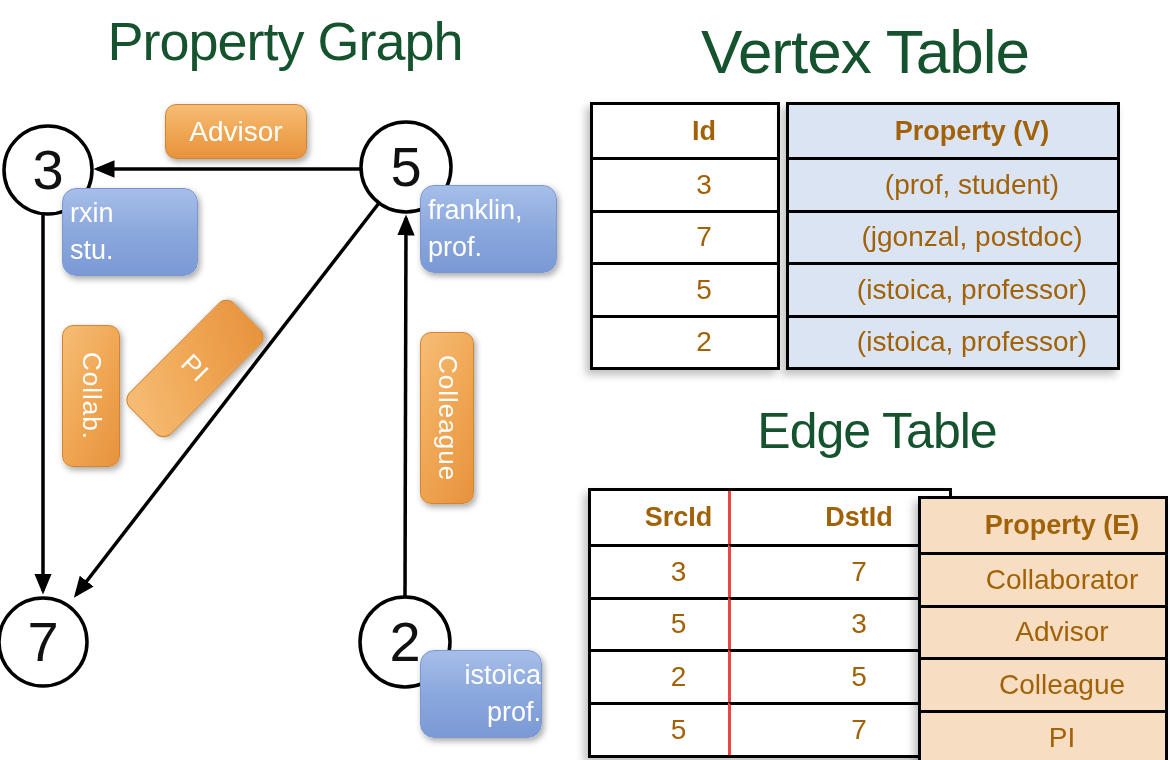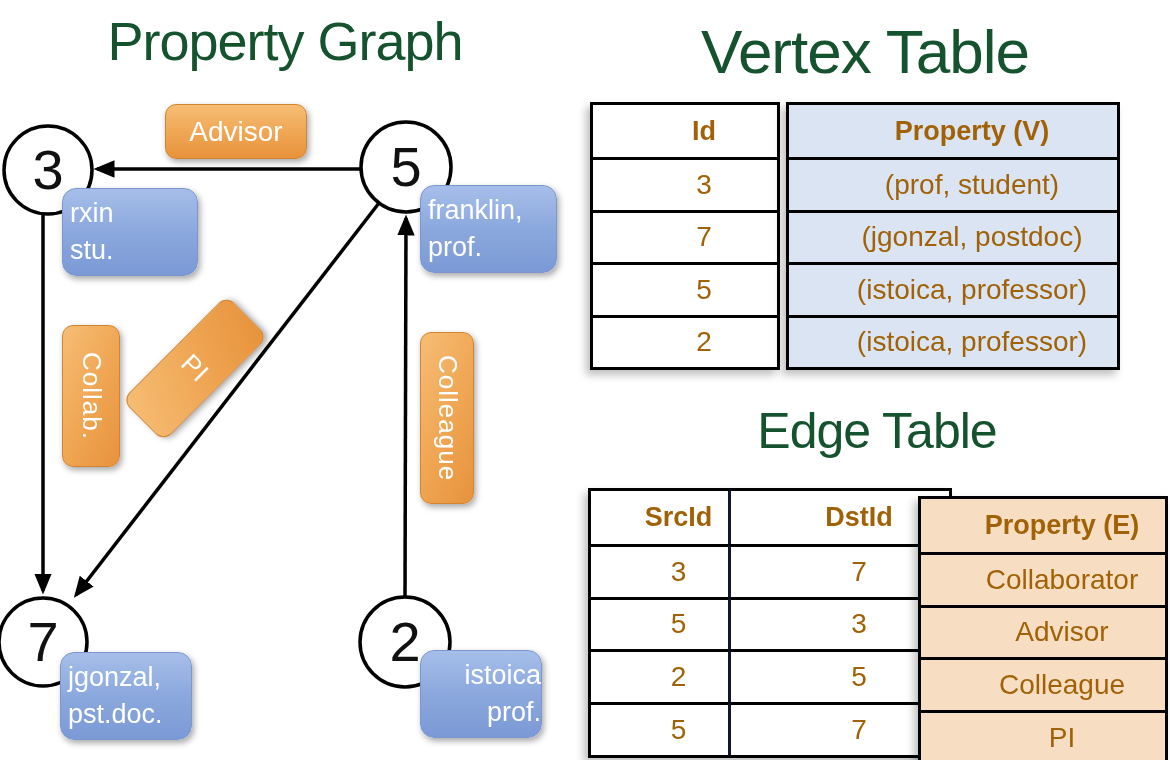--- a/index.html
+++ b/index.html
@@ -42,21 +42,21 @@
   #tables-panel{position:absolute;left:560px;top:0;width:610px;height:760px;}
   #vertex-title{left:0;top:16px;width:610px;font-size:62px;}
   #edge-title{left:12px;top:402px;width:610px;font-size:50px;}
 
   .tcol{position:absolute;border:3px solid #000;box-sizing:border-box;
         display:grid;box-shadow:-4px 5px 8px rgba(0,0,0,.25);background:#fff;}
   .cell{display:flex;align-items:center;justify-content:center;
         font-size:28px;color:#a16207;box-sizing:border-box;padding-left:38px;}
   .cell.hdr{font-weight:bold;font-size:27px;}
   .cell.bt{border-top:3px solid #000;}
-  .cell.bl{border-left:3px solid #0f172a;}
+  .cell.bl{border-left:3px solid #ef4444;}
 
   
   #vt-id-col{left:30px;top:102px;width:190px;height:268px;grid-template-rows:repeat(5,1fr);}
   #vt-prop-col{left:226px;top:102px;width:334px;height:268px;grid-template-rows:repeat(5,1fr);}
 
   
   #et-left-box{left:28px;top:488px;width:364px;height:270px;
                grid-template-columns:137px 1fr;grid-auto-flow:row;grid-template-rows:repeat(5,1fr);}
   #et-prop-col{left:358px;top:496px;width:250px;height:270px;grid-template-rows:repeat(5,1fr);}
 </style>
@@ -105,24 +105,20 @@
     </div>
 
     <div id="rxin-box" class="vprop">
       <span>rxin</span>
       <span>stu.</span>
     </div>
     <div id="franklin-box" class="vprop">
       <span>franklin,</span>
       <span>prof.</span>
     </div>
-    <div id="jgonzal-box" class="vprop">
-      <span>jgonzal,</span>
-      <span>pst.doc.</span>
-    </div>
     <div id="istoica-box" class="vprop">
       <span>istoica</span>
       <span>prof.</span>
     </div>
   </div>
 
   <div id="tables-panel">
 
     <div id="vertex-title" class="big-title">Vertex Table</div>
 

